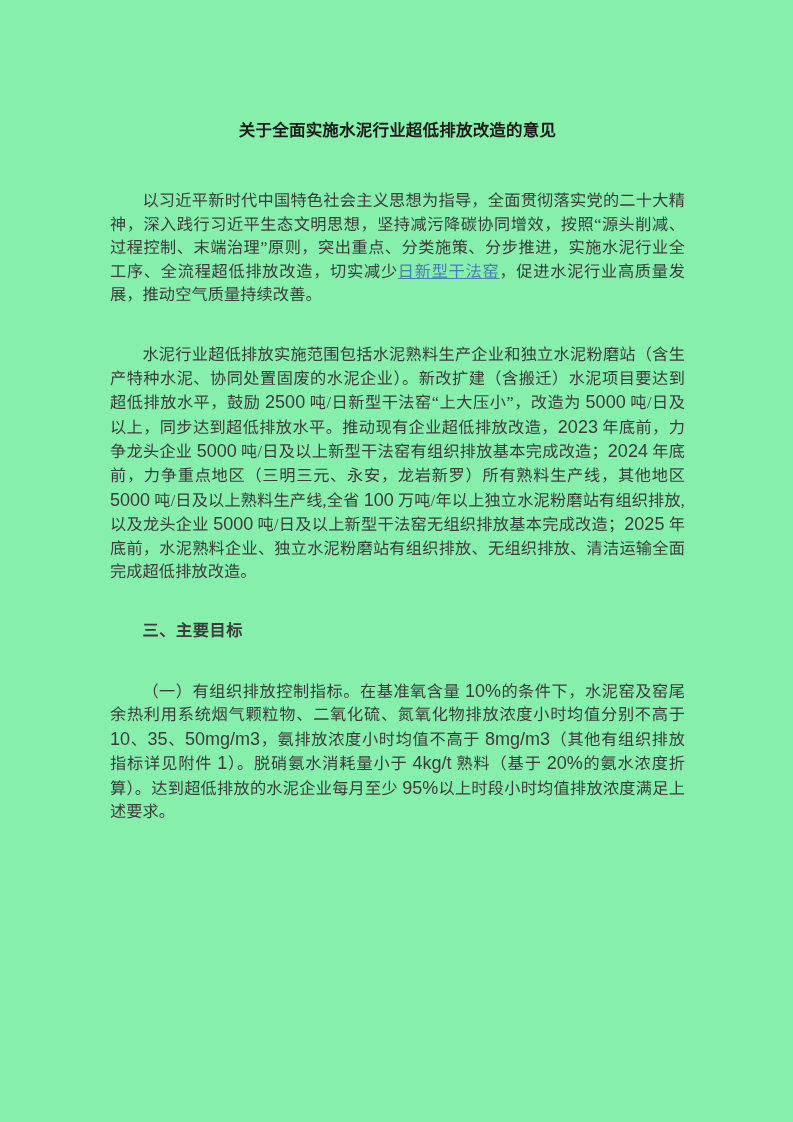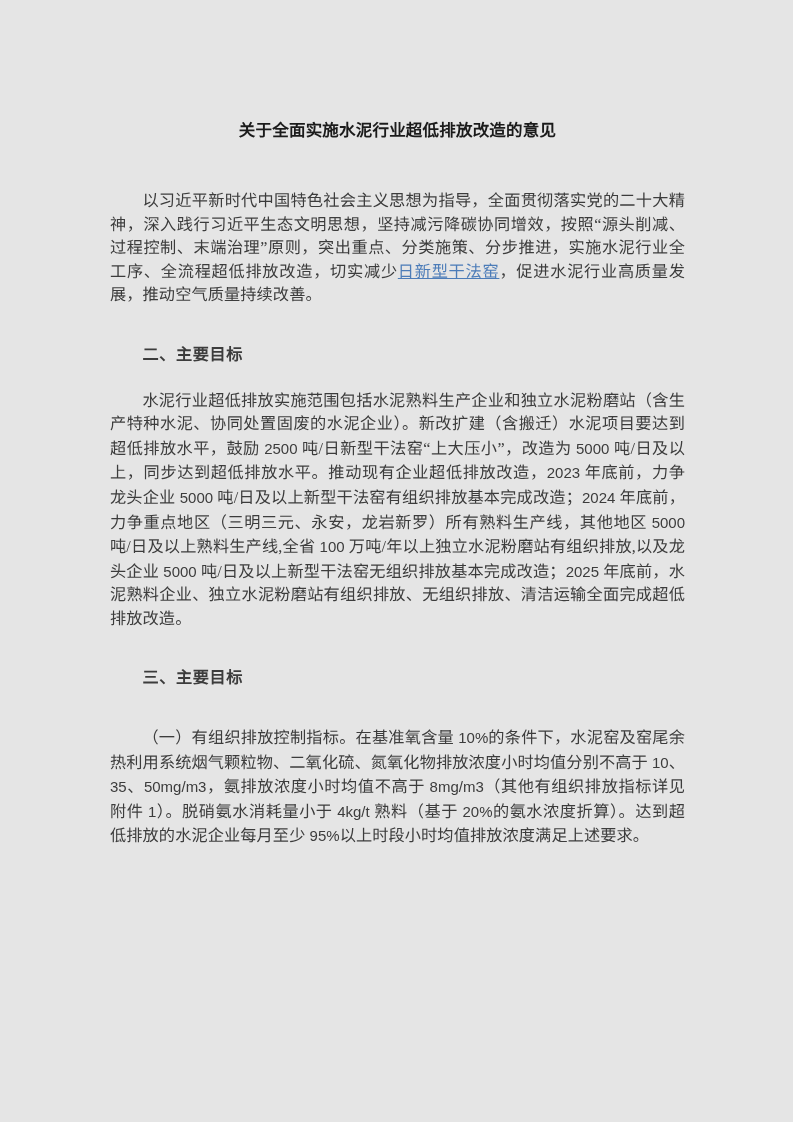--- a/index.html
+++ b/index.html
@@ -15,21 +15,21 @@
     font-family: "Liberation Serif", "DejaVu Serif", serif;
     color: #3c3c3c;
     -webkit-font-smoothing: antialiased;
   }
 
   .page {
     position: relative;
     width: 793px;
     height: 1122px;
     box-sizing: border-box;
-    background: #e5e5e5;
+    background: #86efac;
   }
 
   .content {
     position: absolute;
     left: 110px;
     top: 118px;
     width: 575px;
   }
 
   .doc-title {
@@ -71,41 +71,40 @@
     height: 14px;
   }
 
   .link {
     color: #4c7cb8;
   }
 
   
   .num {
     font-family: "Liberation Sans", "DejaVu Sans", sans-serif;
-    font-size: 15px;
+    font-size: 18px;
     letter-spacing: 0;
   }
 </style>
 </head>
 <body>
 
 <div class="page">
   <div class="content">
 
     <h1 class="doc-title">关于全面实施水泥行业超低排放改造的意见</h1>
 
 
     <div class="spacer-lg"></div>
 
 
     <p class="para"><span>以习近平新时代中国特色社会主义思想为指导，全面贯彻落实党的二十大精神，深入践行习近平生态文明思想，坚持减污降碳协同增效，按照“源头削减、过程控制、末端治理”原则，突出重点、分类施策、分步推进，实施水泥行业全工序、全流程超低排放改造，切实减少</span><a class="link" href="#">日新型干法窑</a><span>，促进水泥行业高质量发展，推动空气质量持续改善。</span></p>
 
     <div class="spacer-lg"></div>
 
-    <h2 class="heading">二、主要目标</h2>
 
     <p class="para tight"><span>水泥行业超低排放实施范围包括水泥熟料生产企业和独立水泥粉磨站（含生产特种水泥、协同处置固废的水泥企业）。新改扩建（含搬迁）水泥项目要达到超低排放水平，鼓励 </span><span class="num">2500</span><span> 吨/日新型干法窑“上大压小”，改造为 </span><span class="num">5000</span><span> 吨/日及以上，同步达到超低排放水平。推动现有企业超低排放改造，</span><span class="num">2023</span><span> 年底前，力争龙头企业 </span><span class="num">5000</span><span> 吨/日及以上新型干法窑有组织排放基本完成改造；</span><span class="num">2024</span><span> 年底前，力争重点地区（三明三元、永安，龙岩新罗）所有熟料生产线，其他地区 </span><span class="num">5000</span><span> 吨/日及以上熟料生产线,全省 </span><span class="num">100</span><span> 万吨/年以上独立水泥粉磨站有组织排放,以及龙头企业 </span><span class="num">5000</span><span> 吨/日及以上新型干法窑无组织排放基本完成改造；</span><span class="num">2025</span><span> 年底前，水泥熟料企业、独立水泥粉磨站有组织排放、无组织排放、清洁运输全面完成超低排放改造。</span></p>
 
     <div class="spacer-lg"></div>
 
     <h2 class="heading">三、主要目标</h2>
 
 
     <div class="spacer-lg"></div>
 

